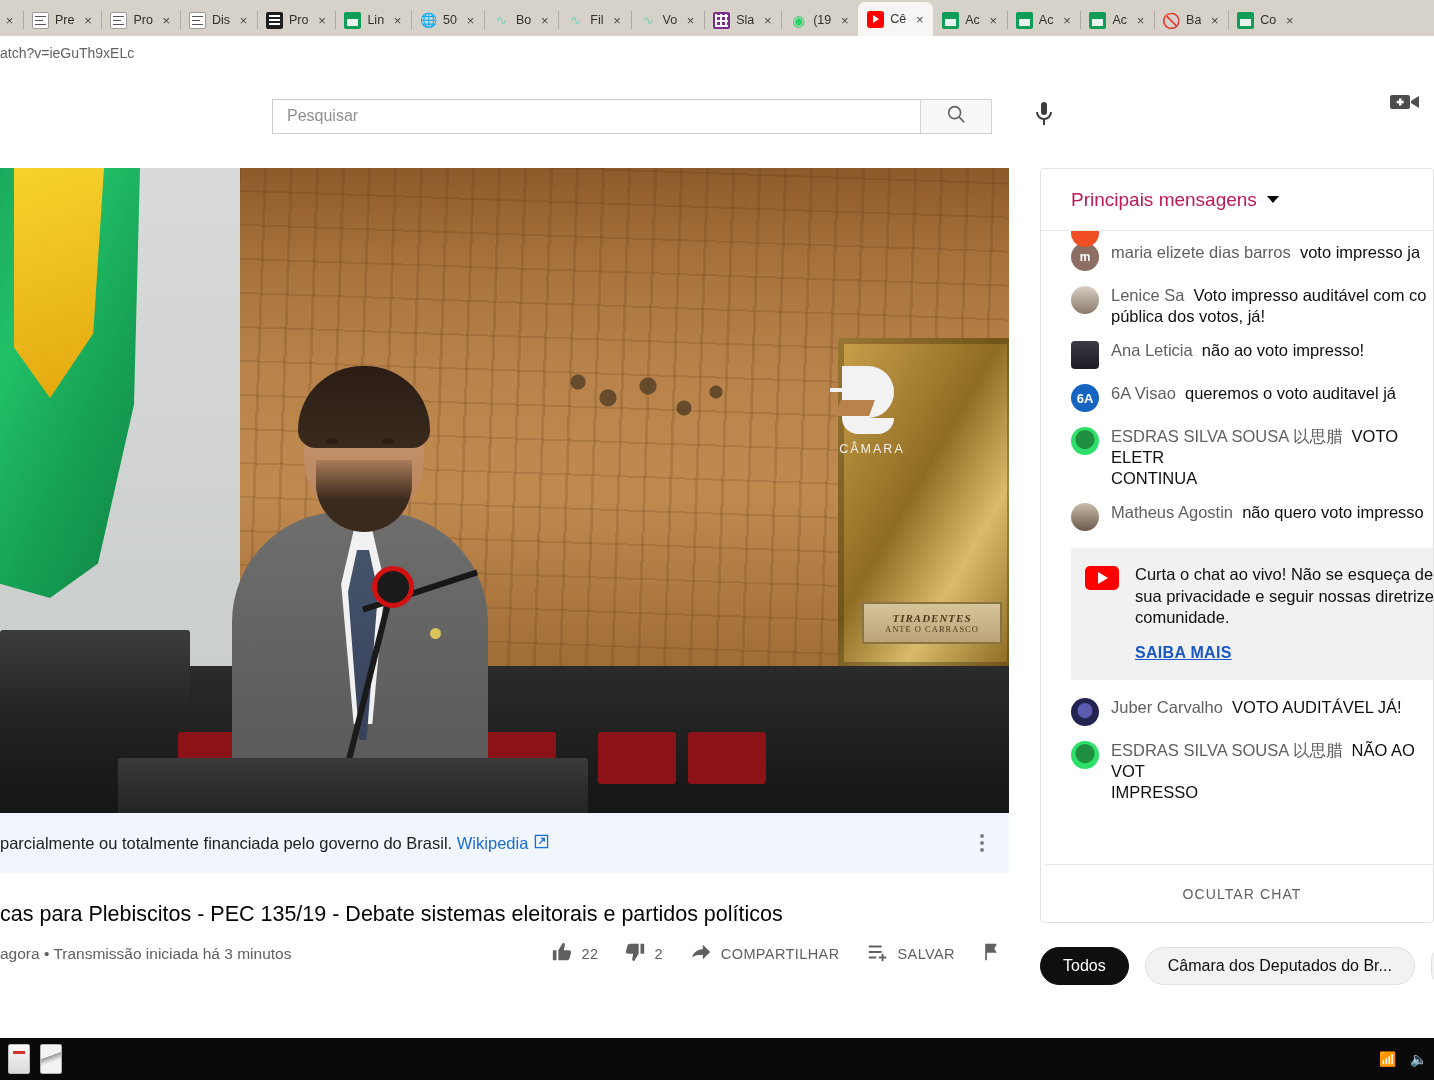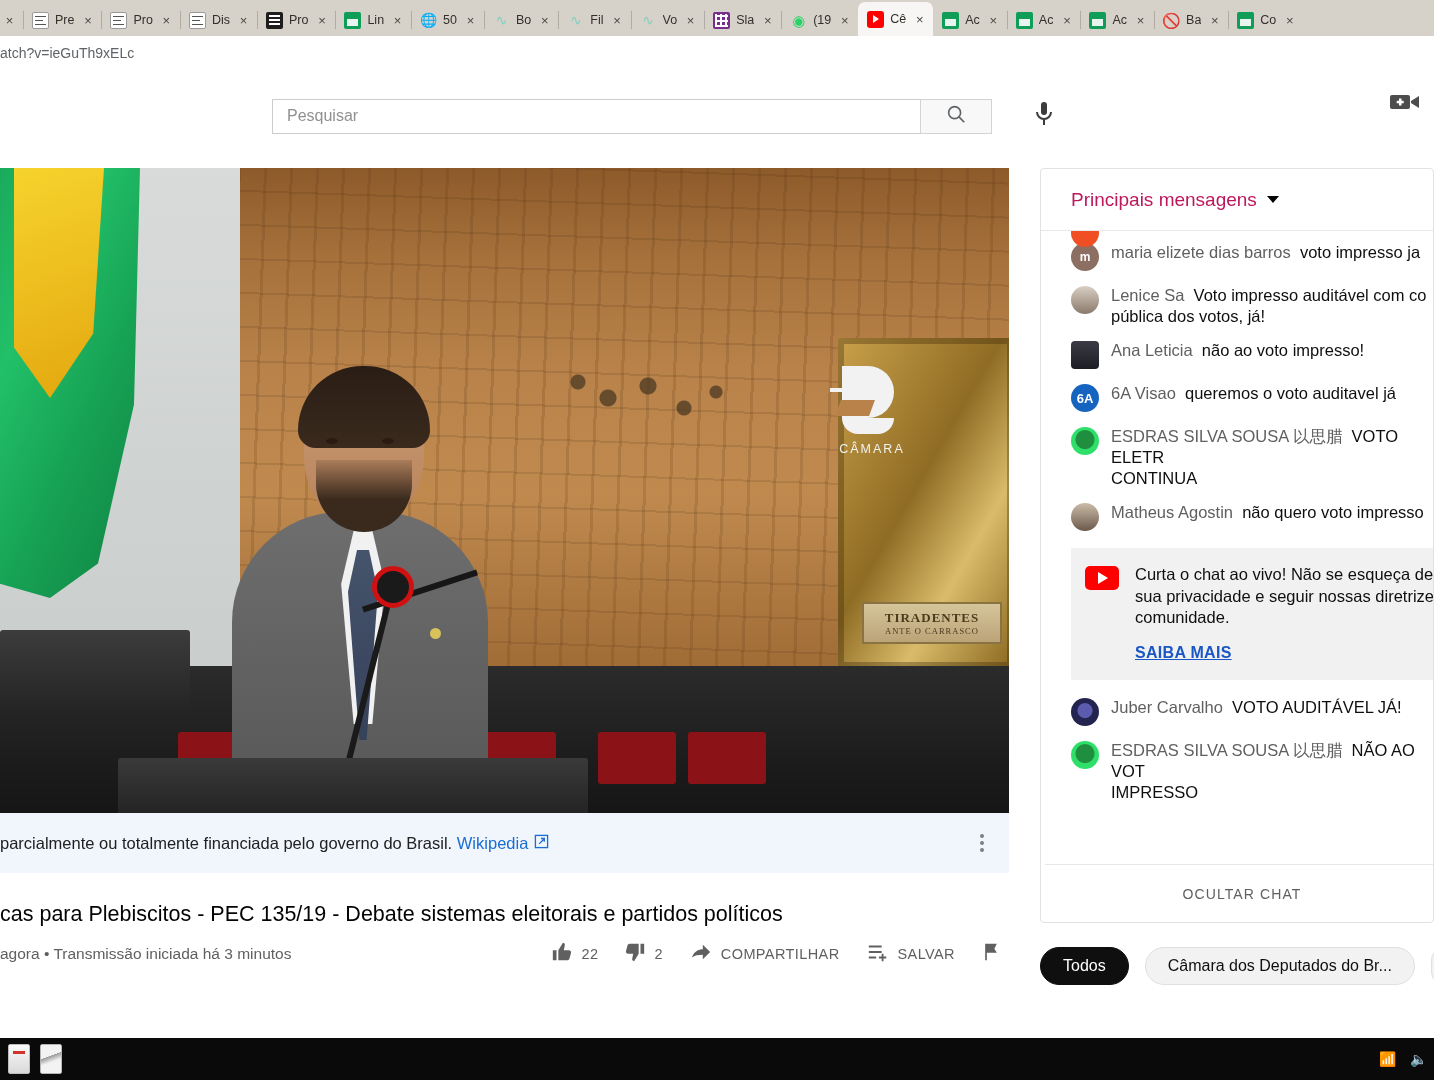--- a/index.html
+++ b/index.html
@@ -202,21 +202,21 @@
     border-radius: 3px;
     box-shadow: inset 0 0 0 6px rgba(60,40,10,.35);
   }
   .plaque {
     position:absolute; left:862px; top:434px; width:140px; height:42px;
     background: linear-gradient(180deg,#d6c59a,#bca378);
     border:2px solid #8a7342;
     display:flex; flex-direction:column; align-items:center; justify-content:center;
     color:#4a3b1c; letter-spacing:1px;
   }
-  .plaque .l1 { font-size:13px; font-family:"Liberation Serif",serif; font-weight:700; }
+  .plaque .l1 { font-size:11px; font-family:"Liberation Serif",serif; font-weight:700;font-style:italic; }
   .plaque .l2 { font-size:8.5px; font-family:"Liberation Serif",serif; }
 
   .camara-logo {
     position:absolute; left:832px; top:198px; width:80px; height:100px;
   }
   .camara-mark {
     width:72px; height:72px; position:relative;
   }
   .camara-mark .q {
     position:absolute; left:10px; top:0; width:52px; height:52px;

